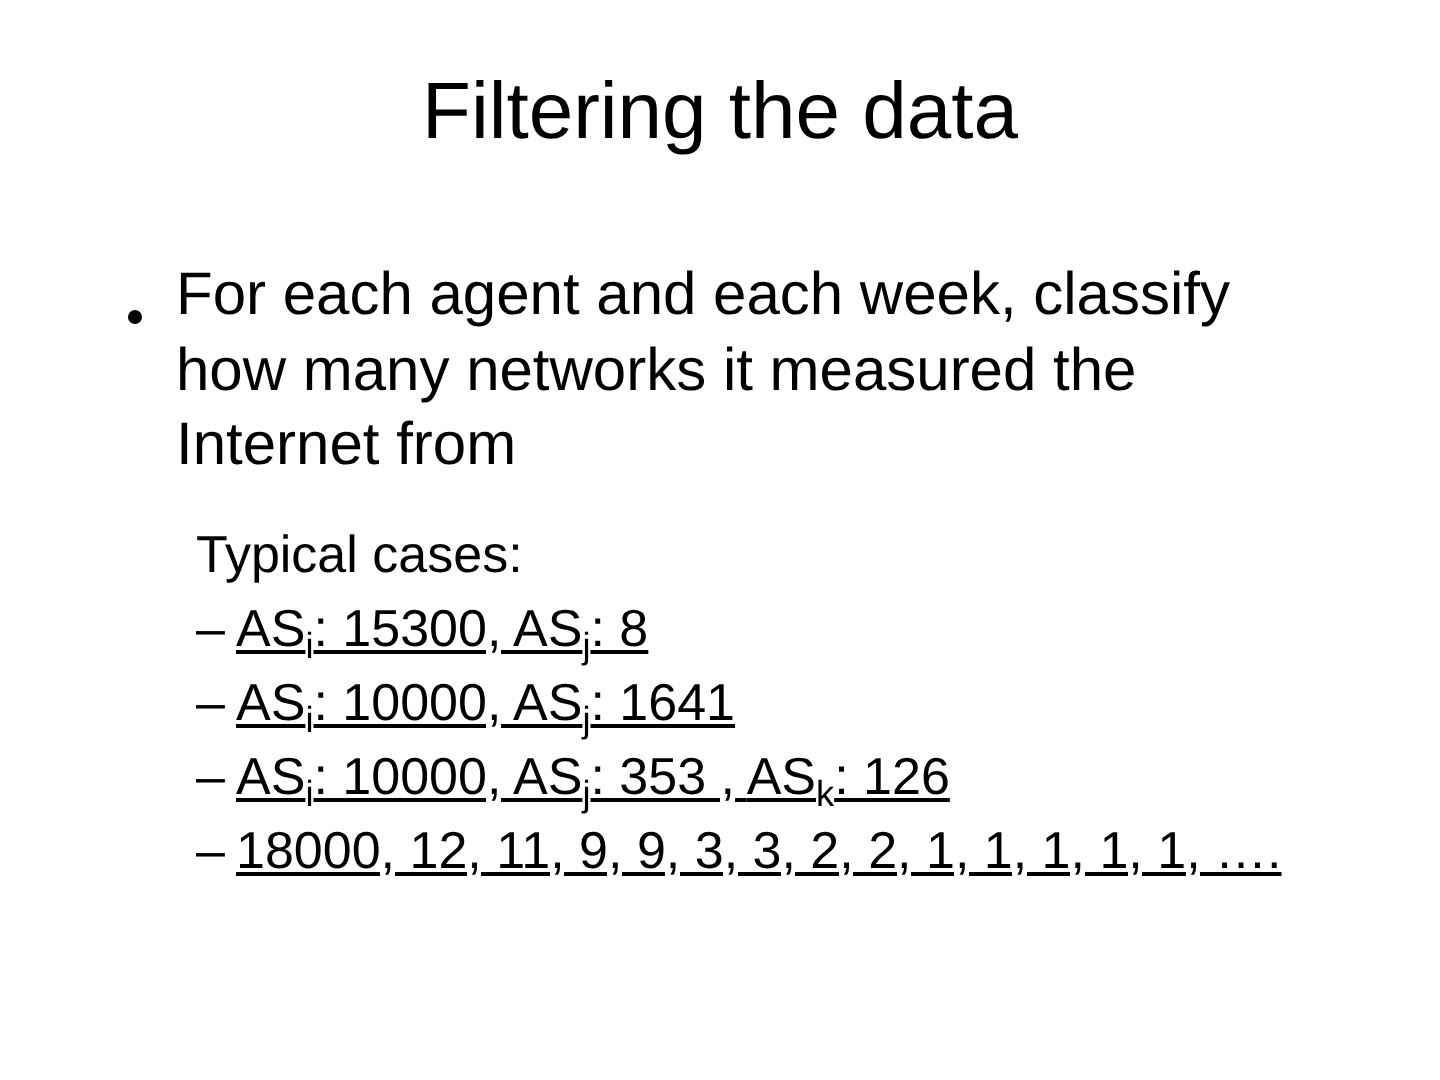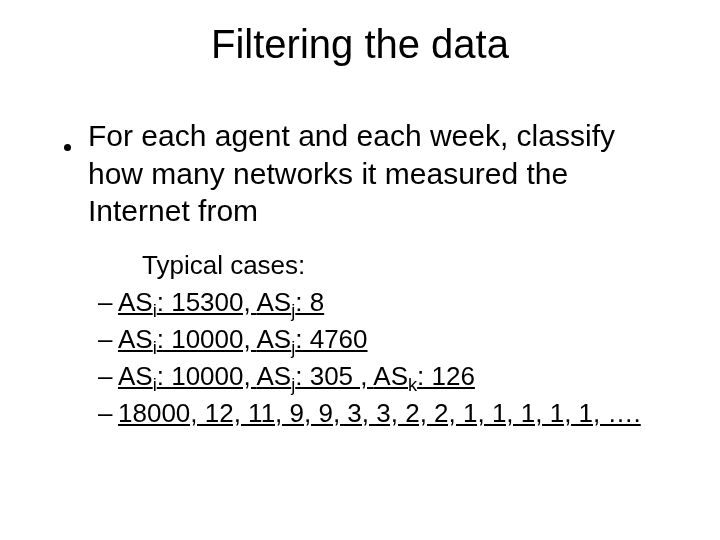--- a/index.html
+++ b/index.html
@@ -14,21 +14,21 @@
   .slide {
     width: 720px;
     height: 540px;
     position: relative;
     box-sizing: border-box;
   }
   .title {
     text-align: center;
     font-size: 40px;
     font-weight: normal;
-    padding-top: 22px;
+    padding-top: 34px;
     padding-bottom: 10px;
   }
   .body {
     padding: 40px 60px 0 60px;
   }
   .bullet-top {
     display: flex;
     align-items: flex-start;
     font-size: 30px;
     line-height: 1.25;
@@ -53,21 +53,20 @@
   .bullet-top .txt {
     flex: 1;
   }
   .sub-block {
     margin-left: 38px;
     font-size: 26px;
     line-height: 1.35;
   }
   .sub-title {
     margin-bottom: 2px;
-    margin-left: 44px;
   }
   .dash-line {
     display: flex;
     align-items: flex-start;
     margin-bottom: 2px;
   }
   .dash-line .dash {
     width: 20px;
     flex-shrink: 0;
   }
@@ -98,26 +97,26 @@
     <div class="sub-block">
       <div class="sub-title">Typical cases:</div>
 
       <div class="dash-line">
         <div class="dash">–</div>
         <div class="txt"><span>AS</span><sub>i</sub><span>: 15300, </span><span>AS</span><sub>j</sub><span>: 8</span></div>
       </div>
 
       <div class="dash-line">
         <div class="dash">–</div>
-        <div class="txt"><span>AS</span><sub>i</sub><span>: 10000, </span><span>AS</span><sub>j</sub><span>: 4760</span></div>
+        <div class="txt"><span>AS</span><sub>i</sub><span>: 10000, </span><span>AS</span><sub>j</sub><span>: 1641</span></div>
       </div>
 
       <div class="dash-line">
         <div class="dash">–</div>
-        <div class="txt"><span>AS</span><sub>i</sub><span>: 10000, </span><span>AS</span><sub>j</sub><span>: 305 , </span><span>AS</span><sub>k</sub><span>: 126</span></div>
+        <div class="txt"><span>AS</span><sub>i</sub><span>: 10000, </span><span>AS</span><sub>j</sub><span>: 353 , </span><span>AS</span><sub>k</sub><span>: 126</span></div>
       </div>
 
       <div class="dash-line">
         <div class="dash">–</div>
         <div class="txt">18000, 12, 11, 9, 9, 3, 3, 2, 2, 1, 1, 1, 1, 1, ….</div>
       </div>
 
     </div>
   </div>
 </div>

